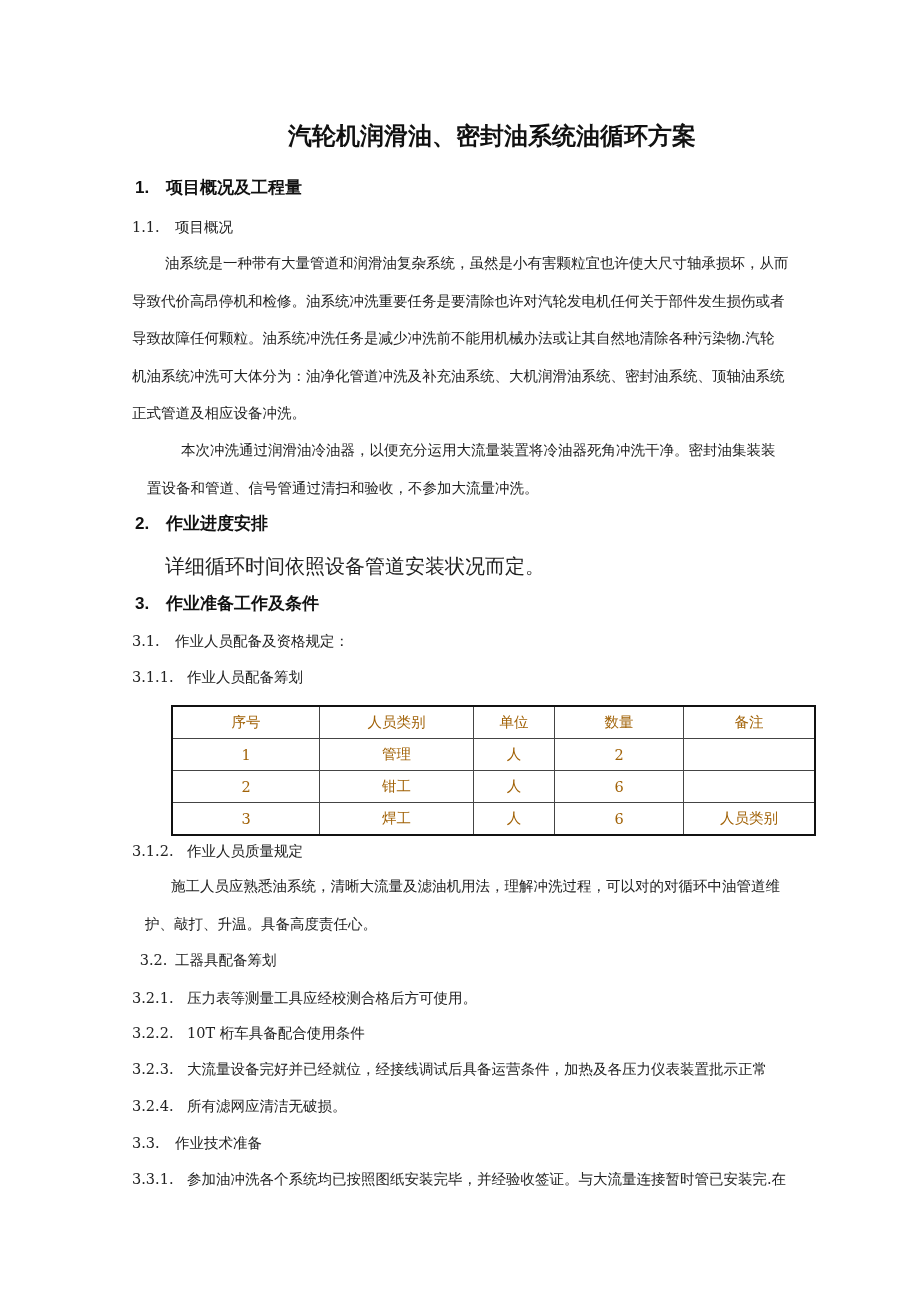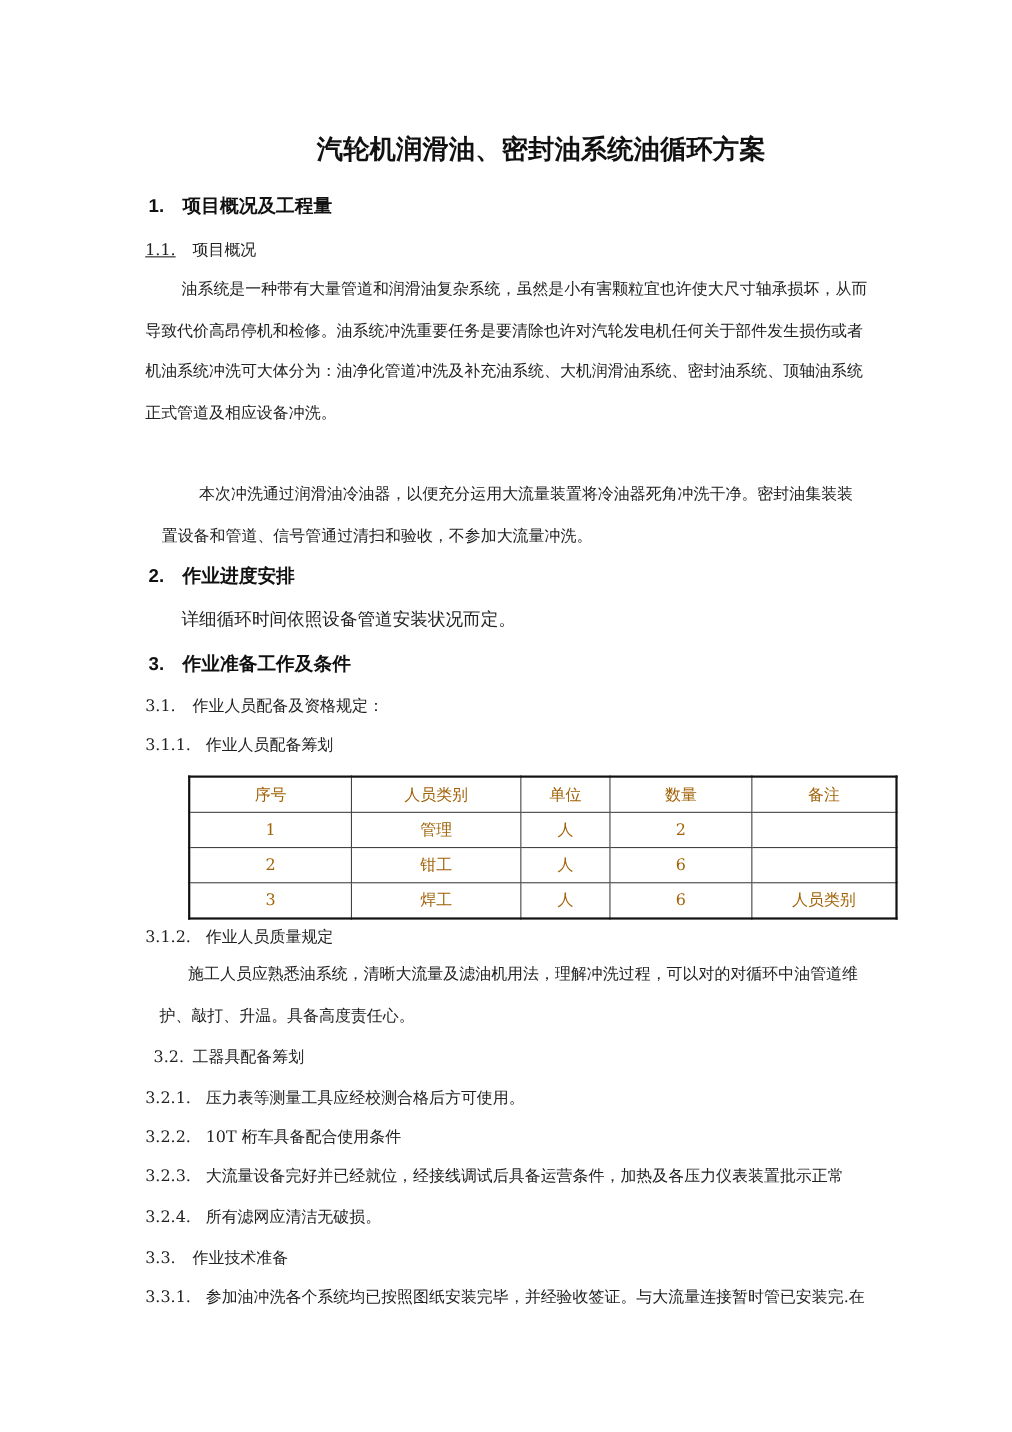--- a/index.html
+++ b/index.html
@@ -4,43 +4,44 @@
   <style>
     html, body { margin: 0; padding: 0; background: #ffffff; }
     body { width: 920px; height: 1302px; position: relative; overflow: hidden;
            font-family: "DejaVu Serif", "Liberation Serif", serif; color: #111; }
     .abs { position: absolute; white-space: nowrap; }
     .title { left: 0; width: 984px; top: 120px; text-align: center; font-size: 24px;
              font-family: "DejaVu Sans", "Liberation Sans", sans-serif; font-weight: bold; letter-spacing: 0px; color: #111; }
     .h1 { font-family: Liberation Sans, sans-serif; font-weight: bold; font-size: 17px; color: #111; }
     .h1 .num { display: inline-block; width: 31px; }
     .h2 { font-size: 14.5px; color: #222; }
-    .p { font-size: 16px; color: #222; }
+    .p { font-size: 20px; color: #222; }
     .para { position: absolute; font-size: 14.5px; color: #222; line-height: 37.5px; }
     .para span { display: block; white-space: nowrap; }
     table.staff { position: absolute; left: 171px; top: 705px; border-collapse: collapse;
                   border: 2.5px solid #111; font-size: 14.5px; color: #a16207; }
     table.staff td { border: 1.2px solid #444; text-align: center; height: 31px; padding: 0; }
   </style>
 </head>
 <body>
 
 <div class="abs title">汽轮机润滑油、密封油系统油循环方案</div>
 
 <div class="abs h1" style="left:135px; top:176px;">
   <span class="num">1.</span><span>项目概况及工程量</span>
 </div>
 
 <div class="abs h2" style="left:132px; top:218px;">
-  <span style="display:inline-block;width:43px;text-decoration:underline;">1.1.</span><span>项目概况</span>
+  <span style="display:inline-block;width:43px;">1.1.</span><span>项目概况</span>
 </div>
 
 <div class="para" style="left:132px; top:245px;">
   <span style="padding-left:33px;">油系统是一种带有大量管道和润滑油复杂系统，虽然是小有害颗粒宜也许使大尺寸轴承损坏，从而</span>
   <span>导致代价高昂停机和检修。油系统冲洗重要任务是要清除也许对汽轮发电机任何关于部件发生损伤或者</span>
+  <span>导致故障任何颗粒。油系统冲洗任务是减少冲洗前不能用机械办法或让其自然地清除各种污染物.汽轮</span>
   <span>机油系统冲洗可大体分为：油净化管道冲洗及补充油系统、大机润滑油系统、密封油系统、顶轴油系统</span>
   <span>正式管道及相应设备冲洗。</span>
 </div>
 
 <div class="para" style="left:147px; top:432px;">
   <span style="padding-left:34px;">本次冲洗通过润滑油冷油器，以便充分运用大流量装置将冷油器死角冲洗干净。密封油集装装</span>
   <span>置设备和管道、信号管通过清扫和验收，不参加大流量冲洗。</span>
 </div>
 
 <div class="abs h1" style="left:135px; top:512px;">

